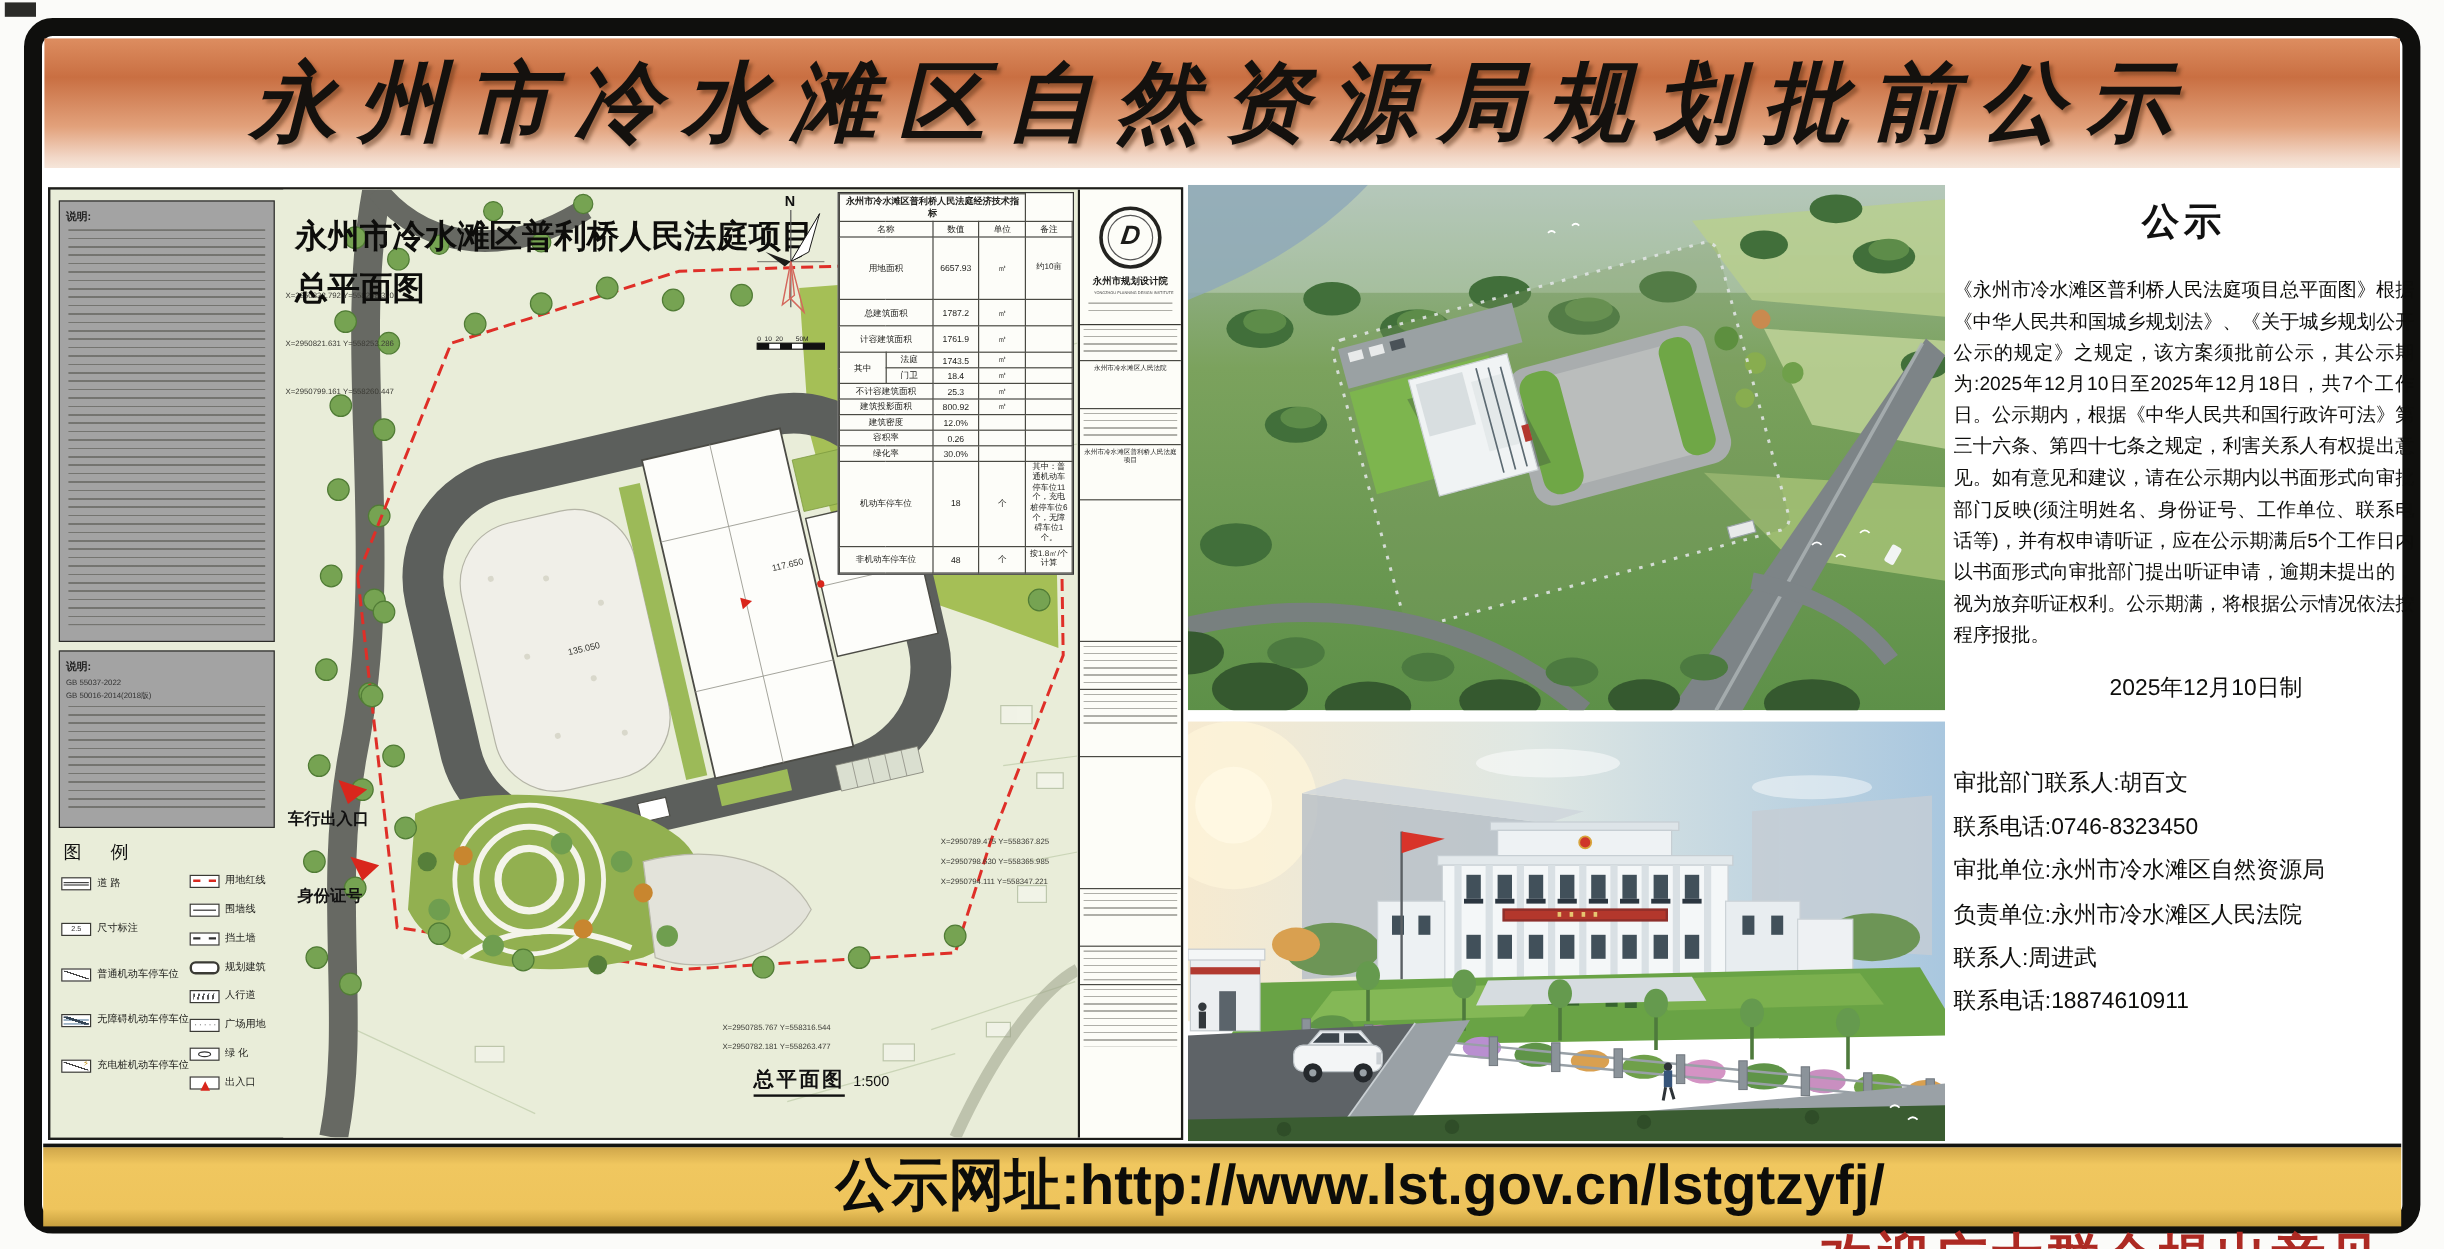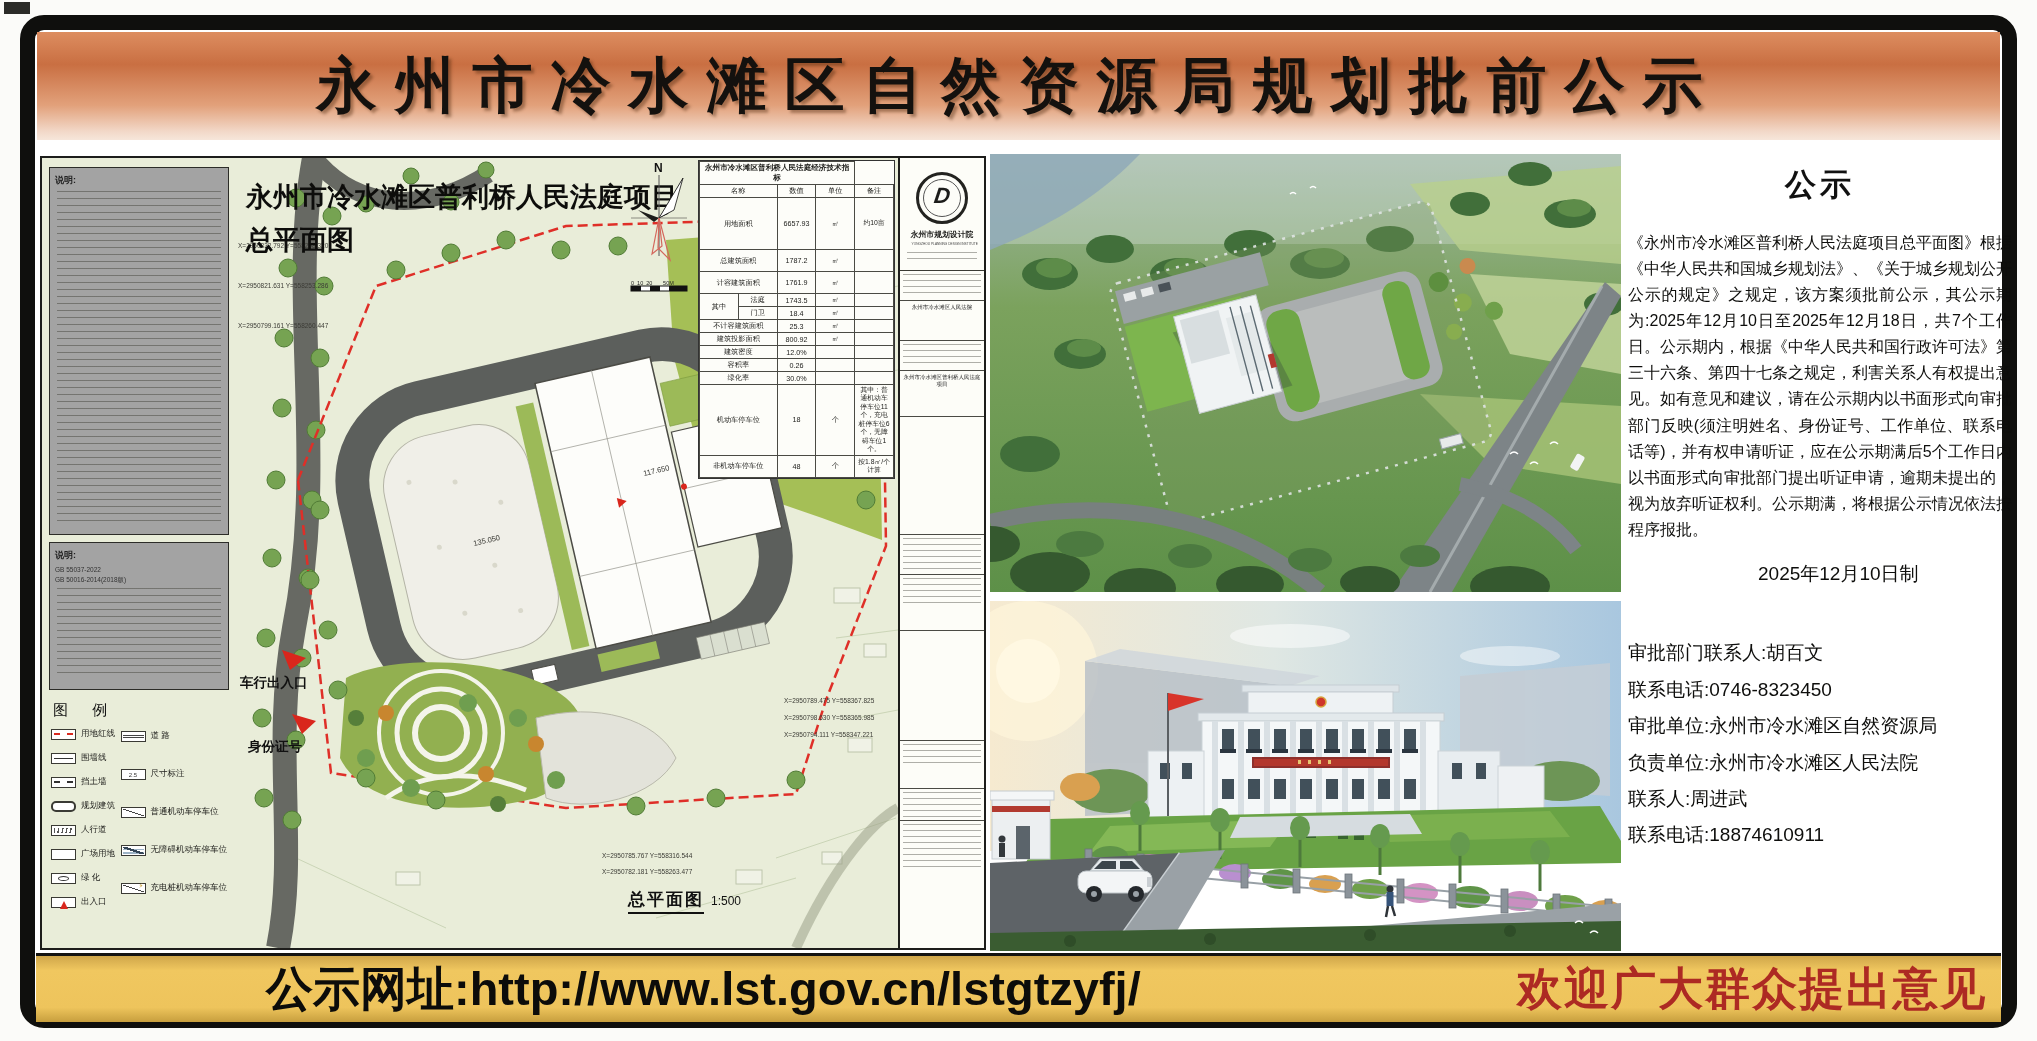--- a/index.html
+++ b/index.html
@@ -5,22 +5,22 @@
   html,body{margin:0;padding:0;background:#e9e9e9;}
   #poster{position:relative;width:2037px;height:1041px;background:#fbfbf9;overflow:hidden;
           font-family:"Liberation Sans","DejaVu Sans",sans-serif;color:#111;}
   .corner-notch{position:absolute;left:4px;top:2px;width:26px;height:12px;background:#2b2b28;}
   .frame{position:absolute;left:20px;top:15px;width:1997px;height:1013px;border:15px solid #0f0f0d;
          border-radius:24px;box-sizing:border-box;background:#fff;}
   
   .banner{position:absolute;left:37px;top:32px;width:1963px;height:108px;
           background:linear-gradient(180deg,#dd8d60 0%,#c96f42 30%,#e2a17b 68%,#f2d8c8 92%,#f6e6da 100%);
           display:flex;align-items:center;justify-content:center;}
-  .banner-title{font-size:60px;font-weight:bold;letter-spacing:18px;color:#14110e;
-                text-shadow:3px 3px 3px rgba(70,35,10,.4);white-space:nowrap;}
+  .banner-title{font-size:72px;font-weight:bold;letter-spacing:18px;color:#14110e;
+                text-shadow:3px 3px 3px rgba(70,35,10,.4);white-space:nowrap;font-style:italic;}
   
   .sheet{position:absolute;left:40px;top:156px;width:946px;height:794px;background:#e9edd9;
          border:2px solid #1d1d1b;box-sizing:border-box;display:flex;}
   .notes-col{width:194px;box-sizing:border-box;padding:9px 7px 4px 7px;display:flex;flex-direction:column;gap:7px;}
   .notes-box{background:#a3a3a3;border:1px solid #2c2c28;padding:6px 5px;box-sizing:border-box;}
   .notes-heading{font-size:9px;font-weight:bold;margin:0 0 4px 0;color:#222;}
   .fake-lines{background-image:repeating-linear-gradient(180deg,rgba(70,70,62,.5) 0 1.4px,transparent 1.4px 7px);}
   .fake-lines-sm{background-image:repeating-linear-gradient(180deg,rgba(80,80,72,.45) 0 1.2px,transparent 1.2px 6px);}
   .ref-line{font-size:6.5px;color:#333;margin:3px 0;white-space:nowrap;}
   
@@ -89,21 +89,21 @@
   .render-bottom{top:601px;height:350px;}
   
   .notice{position:absolute;left:1628px;top:158px;width:384px;}
   .notice-heading{font-size:31px;font-weight:bold;text-align:center;letter-spacing:4px;margin:6px 0 24px;}
   .notice-body{font-size:16px;line-height:1.63;color:#0e0e0c;text-align:justify;}
   .notice-sign{margin-top:14px;padding-left:130px;font-size:19px;line-height:1.8;color:#0e0e0c;}
   .contacts{margin-top:44px;font-size:19px;line-height:1.92;color:#0e0e0c;}
   
   .footer{position:absolute;left:36px;top:953px;width:1965px;height:69px;
           background:linear-gradient(180deg,#cfa64a 0%,#f0c75f 22%,#eec45c 78%,#c79f3e 100%);
-          border-top:3px solid #141412;box-sizing:border-box;display:flex;align-items:center;}
+          border-top:3px solid #141412;box-sizing:border-box;display:flex;align-items:center;flex-direction:column;}
   .footer-url{margin-left:230px;font-size:47px;font-weight:bold;color:#0c0c0a;letter-spacing:0;}
   .footer-slogan{margin-left:auto;margin-right:14px;font-size:45px;font-weight:bold;color:#ad2a23;letter-spacing:2px;}
 </style>
 </head>
 <body>
 
 <div id="poster">
   <div class="corner-notch"></div>
   <div class="frame"></div>
 
@@ -121,70 +121,20 @@
       <div class="notes-box" style="height:148px;">
         <div class="notes-heading">说明:</div>
         <div class="ref-line">GB 55037-2022</div>
         <div class="ref-line">GB 50016-2014(2018版)</div>
         <div class="fake-lines" style="height:86px;margin:2px 2px 0;"></div>
       </div>
 
       <div class="legend">
         <div class="legend-heading">图 例</div>
         <div class="lg-cols">
-          <div class="lg-col c1">
-            <div class="lg-item">
-                <span class="sw sw-redline">
-                  <i></i>
-                </span>
-                <span class="lg-label">用地红线</span>
-              </div>
-            <div class="lg-item">
-                <span class="sw sw-wall">
-                  <i></i>
-                </span>
-                <span class="lg-label">围墙线</span>
-              </div>
-            <div class="lg-item">
-                <span class="sw sw-retain">
-                  <i></i>
-                </span>
-                <span class="lg-label">挡土墙</span>
-              </div>
-            <div class="lg-item">
-                <span class="sw sw-build">
-                  <i></i>
-                </span>
-                <span class="lg-label">规划建筑</span>
-              </div>
-            <div class="lg-item">
-                <span class="sw sw-walk">
-                  <i></i>
-                </span>
-                <span class="lg-label">人行道</span>
-              </div>
-            <div class="lg-item">
-                <span class="sw sw-plaza">
-                  <i></i>
-                </span>
-                <span class="lg-label">广场用地</span>
-              </div>
-            <div class="lg-item">
-                <span class="sw sw-green">
-                  <i></i>
-                </span>
-                <span class="lg-label">绿 化</span>
-              </div>
-            <div class="lg-item">
-                <span class="sw sw-entry">
-                  <i></i>
-                </span>
-                <span class="lg-label">出入口</span>
-              </div>
-          </div>
           <div class="lg-col c2">
             <div class="lg-item">
                 <span class="sw sw-road">
                   <i></i>
                 </span>
                 <span class="lg-label">道 路</span>
               </div>
             <div class="lg-item">
                 <span class="sw sw-dim">
                   <i>2.5</i>
@@ -202,20 +152,70 @@
                   <i></i>
                 </span>
                 <span class="lg-label">无障碍机动车停车位</span>
               </div>
             <div class="lg-item">
                 <span class="sw sw-park-ev">
                   <i></i>
                   <em>⚡</em>
                 </span>
                 <span class="lg-label">充电桩机动车停车位</span>
+              </div>
+          </div>
+          <div class="lg-col c1">
+            <div class="lg-item">
+                <span class="sw sw-redline">
+                  <i></i>
+                </span>
+                <span class="lg-label">用地红线</span>
+              </div>
+            <div class="lg-item">
+                <span class="sw sw-wall">
+                  <i></i>
+                </span>
+                <span class="lg-label">围墙线</span>
+              </div>
+            <div class="lg-item">
+                <span class="sw sw-retain">
+                  <i></i>
+                </span>
+                <span class="lg-label">挡土墙</span>
+              </div>
+            <div class="lg-item">
+                <span class="sw sw-build">
+                  <i></i>
+                </span>
+                <span class="lg-label">规划建筑</span>
+              </div>
+            <div class="lg-item">
+                <span class="sw sw-walk">
+                  <i></i>
+                </span>
+                <span class="lg-label">人行道</span>
+              </div>
+            <div class="lg-item">
+                <span class="sw sw-plaza">
+                  <i></i>
+                </span>
+                <span class="lg-label">广场用地</span>
+              </div>
+            <div class="lg-item">
+                <span class="sw sw-green">
+                  <i></i>
+                </span>
+                <span class="lg-label">绿 化</span>
+              </div>
+            <div class="lg-item">
+                <span class="sw sw-entry">
+                  <i></i>
+                </span>
+                <span class="lg-label">出入口</span>
               </div>
           </div>
         </div>
       </div>
     </div>
 
     <div class="plan">
       <svg class="plan-svg" viewBox="0 0 662 790">
         <g stroke="#c6d1b2" stroke-width="1" fill="none" opacity=".9">
           <path d="M470,40 L580,12 M540,70 L650,48 M610,140 L662,128 M615,220 L662,212 M600,480 L662,472 M540,700 L660,660 M60,700 L210,770 M420,760 L560,720 M620,560 L662,552"></path>

